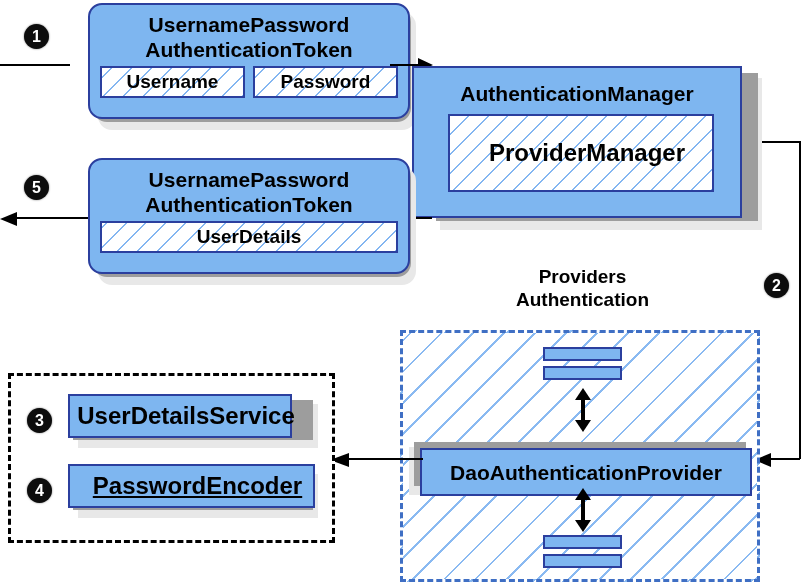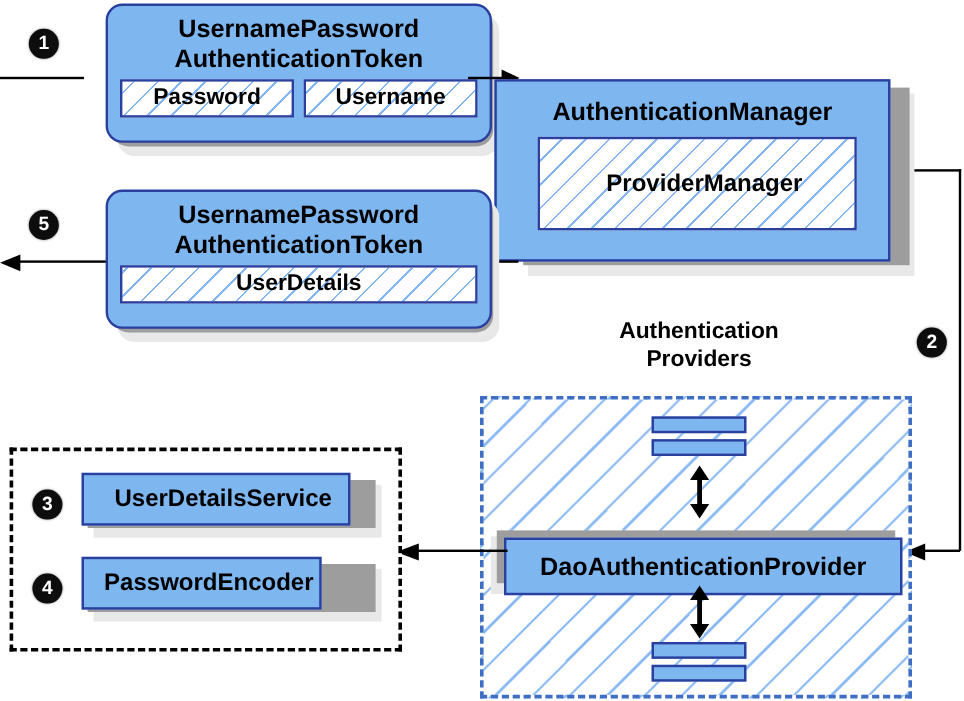--- a/index.html
+++ b/index.html
@@ -74,21 +74,21 @@
     box-sizing: border-box;
   }
   .dash-plain {
     background: #ffffff;
     border: 3px dashed #000000;
     box-sizing: border-box;
   }
 
   
   .t-title   { font-size: 21px; line-height: 25px; }
-  .t-med     { font-size: 20px; line-height: 24px; padding-left: 12px; }
+  .t-med     { font-size: 24px; line-height: 24px; padding-left: 12px; }
   .t-small   { font-size: 19px; line-height: 22px; }
   .t-section { font-size: 19px; line-height: 23px; font-weight: bold;
                text-align: center; color: #000; }
 
   
   .badge {
     width: 25px; height: 25px;
     border-radius: 50%;
     background: #0d0d0d;
     color: #ffffff;
@@ -126,24 +126,24 @@
   <div class="abs rounded shadow-lt" style="left:78px; top:12px; width:318px; height:118px;"></div>
   <div class="abs rounded shadow-dk" style="left:73px; top:8px; width:318px; height:114px;"></div>
 
   <div class="abs rounded blue-box" style="left:68px; top:3px; width:322px; height:116px; display:block;">
     <div class="t-title" style="padding-top:7px; text-align:center;">
       <div>UsernamePassword</div>
       <div>AuthenticationToken</div>
     </div>
     <div style="display:flex; gap:8px; padding:4px 10px 0 10px;">
       <div class="hatch-white t-small" style="flex:1; height:32px;">
-        <span>Password</span>
+        <span>Username</span>
       </div>
       <div class="hatch-white t-small" style="flex:1; height:32px;">
-        <span>Username</span>
+        <span>Password</span>
       </div>
     </div>
   </div>
 
   <div class="abs ln-h" style="left:390px; top:64px; width:30px;"></div>
   <svg class="arrow" style="left:418px; top:57px;" width="16" height="16" viewBox="0 0 16 16">
     <polygon points="0,1 15,8 0,15" fill="#000"></polygon>
   </svg>
 
   <div class="abs shadow-lt" style="left:440px; top:78px; width:322px; height:152px;"></div>
@@ -184,22 +184,22 @@
   <div class="abs ln-h" style="left:770px; top:458px; width:30px;"></div>
   <svg class="arrow" style="left:754px; top:452px;" width="18" height="16" viewBox="0 0 18 16">
     <polygon points="0,8 17,1 17,15" fill="#000"></polygon>
   </svg>
 
   <div class="abs badge" style="left:764px; top:273px;">
     <span>2</span>
   </div>
 
   <div class="abs t-section" style="left:470px; top:265px; width:225px;">
+    <div>Providers</div>
     <div>Authentication</div>
-    <div>Providers</div>
   </div>
 
   <div class="abs hatch-region" style="left:400px; top:330px; width:360px; height:252px;"></div>
 
   <div class="abs stripe" style="left:543px; top:347px; width:79px; height:14px;"></div>
   <div class="abs stripe" style="left:543px; top:366px; width:79px; height:14px;"></div>
 
   <svg class="arrow" style="left:574px; top:388px;" width="18" height="44" viewBox="0 0 18 44">
     <line x1="9" y1="6" x2="9" y2="38" stroke="#000" stroke-width="4"></line>
     <polygon points="9,0 17,12 1,12" fill="#000"></polygon>
@@ -235,17 +235,17 @@
   <div class="abs shadow-dk" style="left:73px; top:400px; width:240px; height:40px;"></div>
   <div class="abs blue-box t-med" style="left:68px; top:394px; width:224px; height:44px;">
     <span>UserDetailsService</span>
   </div>
 
   <div class="abs badge" style="left:27px; top:478px;">
     <span>4</span>
   </div>
   <div class="abs shadow-lt" style="left:78px; top:474px; width:240px; height:44px;"></div>
   <div class="abs shadow-dk" style="left:73px; top:470px; width:240px; height:40px;"></div>
-  <div class="abs blue-box t-med" style="left:68px; top:464px; width:200px; height:44px;">
+  <div class="abs blue-box t-med" style="left:68px; top:464px; width:247px; height:44px;text-decoration:underline;">
     <span>PasswordEncoder</span>
   </div>
 
 </div>
 
 </body></html>

